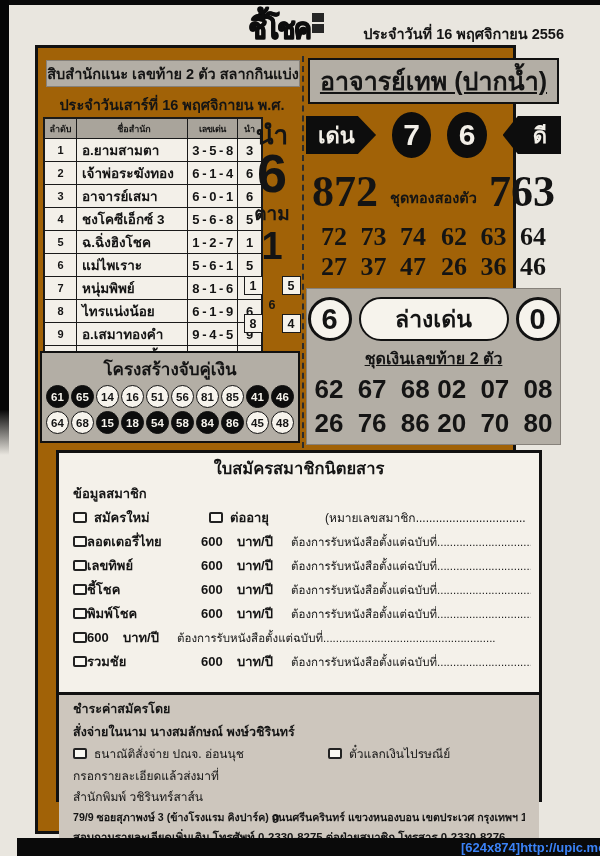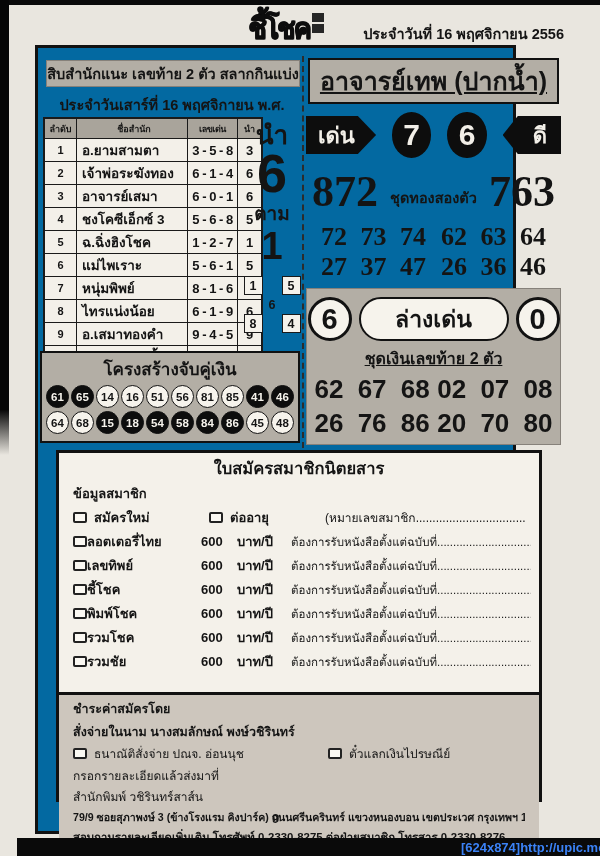--- a/index.html
+++ b/index.html
@@ -14,21 +14,21 @@
               padding-right:8px;box-sizing:border-box;font-size:13px;font-weight:bold;margin-left:17px;}
   
   .logo{position:absolute;left:248px;top:10px;height:34px;display:flex;align-items:center;gap:3px;}
   .logo-text{font-size:27px;font-weight:bold;letter-spacing:-2px;color:#0d0d0d;
              text-shadow:1px 0 #0d0d0d,0 1px #0d0d0d,1px 1px #0d0d0d;transform:scaleY(1.08);}
   .logo-mark{display:flex;flex-direction:column;gap:2px;margin-top:-8px;}
   .logo-mark i{display:block;width:12px;height:9px;background:#262626;}
   .hdr-date{position:absolute;right:36px;top:22px;font-size:14.5px;font-weight:bold;}
   
   .frame{position:absolute;left:35px;top:45px;width:481px;height:789px;border:3px solid #111;
-         box-sizing:border-box;background:#0369a1;}
+         box-sizing:border-box;background:#a16207;}
   
   .lp-title{position:absolute;left:8px;top:12px;width:252px;height:25px;background:#b3aea5;
             border:1px solid #86817a;display:flex;align-items:center;justify-content:center;
             font-weight:bold;font-size:14.5px;}
   .lp-sub{position:absolute;left:8px;top:45px;width:252px;text-align:center;font-weight:bold;font-size:14.5px;}
   .tip-table{position:absolute;left:5px;top:69px;border-collapse:collapse;border:2px solid #1a1a1a;}
   .tip-table th{background:#a9a49b;font-size:9px;font-weight:bold;border:1px solid #1a1a1a;height:19px;padding:0 1px;}
   .tip-table td{border:1px solid #1a1a1a;height:21px;padding:0 2px;font-weight:bold;background:#f3f0e9;}
   .c-no{width:27px;text-align:center;font-size:11px;}
   .c-name{width:103px;font-size:13.5px;padding-left:5px !important;}
@@ -326,21 +326,20 @@
         </div>
       <div class="f-opt">
           <span class="cb"></span>
           <span class="on">พิมพ์โชค</span>
           <span class="op">600</span>
           <span class="ou">บาท/ปี</span>
           <span class="onote">ต้องการรับหนังสือตั้งแต่ฉบับที่......................................................</span>
         </div>
       <div class="f-opt">
           <span class="cb"></span>
-          <span class="on">รวมโชค</span>
           <span class="op">600</span>
           <span class="ou">บาท/ปี</span>
           <span class="onote">ต้องการรับหนังสือตั้งแต่ฉบับที่......................................................</span>
         </div>
       <div class="f-opt">
           <span class="cb"></span>
           <span class="on">รวมชัย</span>
           <span class="op">600</span>
           <span class="ou">บาท/ปี</span>
           <span class="onote">ต้องการรับหนังสือตั้งแต่ฉบับที่......................................................</span>

